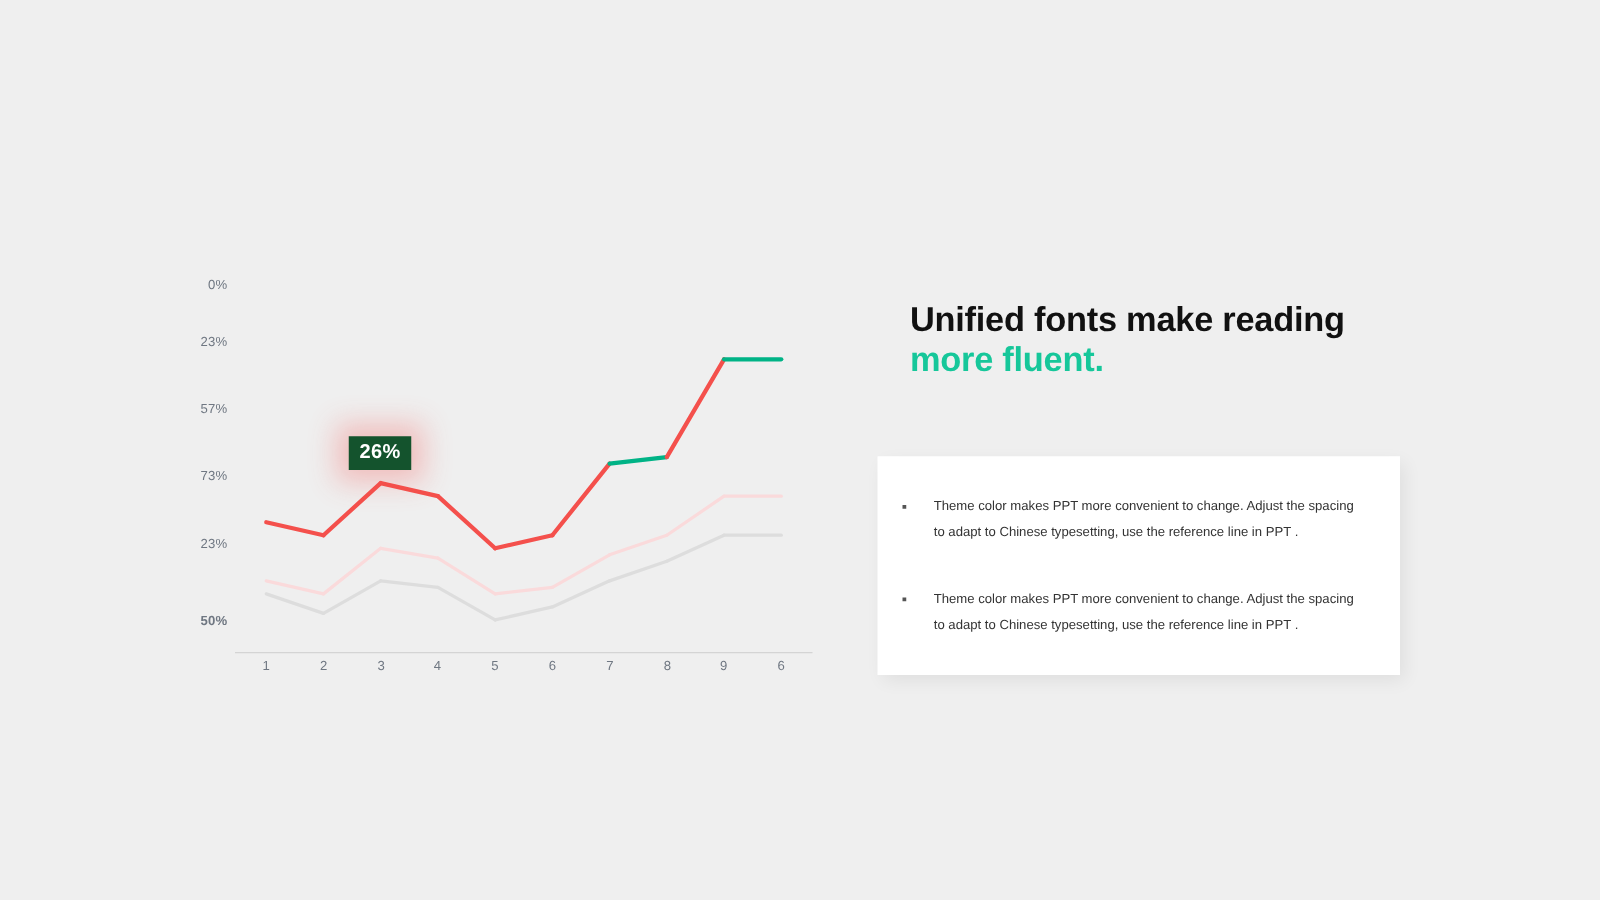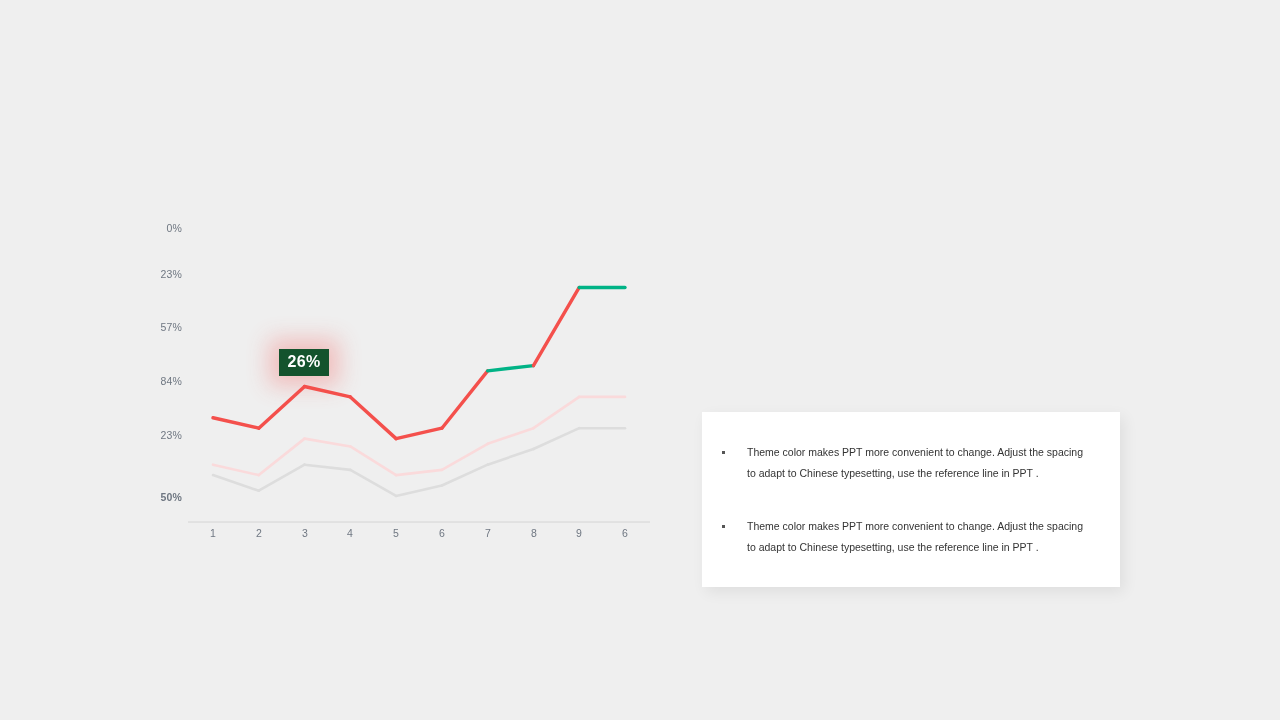--- a/index.html
+++ b/index.html
@@ -87,21 +87,20 @@
   .headline-line2 { color: #16c79a; display: block; }
 
   .info-card {
     position: absolute;
     left: 702px;
     top: 365px;
     width: 418px;
     height: 175px;
     background: #ffffff;
     box-shadow: 4px 5px 14px rgba(0,0,0,0.07);
-    margin-top: 47px;
   }
   .bullet-list {
     position: absolute;
     left: 20px;
     top: 30px;
     right: 24px;
   }
   .bullet-item {
     display: flex;
     align-items: flex-start;
@@ -125,21 +124,21 @@
 </style>
 </head>
 <body style="background: rgb(239, 239, 239);">
 
 <div class="slide">
 
   <div class="chart-panel">
 
     <div class="y-tick-label" style="left: -2px; top: 256px; color: rgb(111, 119, 130); font-weight: bold;">50%</div>
     <div class="y-tick-label" style="left: -2px; top: 194px; color: rgb(111, 119, 130);">23%</div>
-    <div class="y-tick-label" style="left: -2px; top: 140px; color: rgb(111, 119, 130);">84%</div>
+    <div class="y-tick-label" style="left: -2px; top: 140px; color: rgb(111, 119, 130);">73%</div>
     <div class="y-tick-label" style="left: -2px; top: 86px; color: rgb(111, 119, 130);">57%</div>
     <div class="y-tick-label" style="left: -2px; top: 33px; color: rgb(111, 119, 130);">23%</div>
     <div class="y-tick-label" style="left: -2px; top: -13px; color: rgb(111, 119, 130);">0%</div>
 
     <svg class="chart-svg" width="520" height="310" viewBox="0 0 520 310">
 
       <line id="axis-line" x1="38" y1="287" x2="500" y2="287" stroke="#d4d4d4" stroke-width="1"></line>
       <g id="series-layer">
           <line x1="63.00" y1="240.10" x2="108.78" y2="255.73" stroke="#dddddd" stroke-width="2.6" stroke-linecap="round" stroke-linejoin="round"></line>
           <line x1="108.78" y1="255.73" x2="154.56" y2="229.67" stroke="#dddddd" stroke-width="2.6" stroke-linecap="round" stroke-linejoin="round"></line>
@@ -178,20 +177,26 @@
     <div class="x-tick-label" style="left: 232px; top: 292px; color: rgb(111, 119, 130);">5</div>
     <div class="x-tick-label" style="left: 278px; top: 292px; color: rgb(111, 119, 130);">6</div>
     <div class="x-tick-label" style="left: 324px; top: 292px; color: rgb(111, 119, 130);">7</div>
     <div class="x-tick-label" style="left: 370px; top: 292px; color: rgb(111, 119, 130);">8</div>
     <div class="x-tick-label" style="left: 415px; top: 292px; color: rgb(111, 119, 130);">9</div>
     <div class="x-tick-label" style="left: 461px; top: 292px; color: rgb(111, 119, 130);">6</div>
 
     <div class="data-badge" style="left: 128.556px; top: 113.5px; background: #14532d; color: rgb(255, 255, 255);">26%</div>
   </div>
 
+  <div class="text-panel">
+    <h1 class="headline">
+      <span class="headline-line1">Unified fonts make reading</span>
+      <span class="headline-line2">more fluent.</span>
+    </h1>
+  </div>
 
   <div class="info-card">
     <div class="bullet-list">
       <div class="bullet-item">
         <span class="bullet-dot"></span>
         <span class="bullet-text">Theme color makes PPT more convenient to change. Adjust the spacing to adapt to Chinese typesetting, use the reference line in PPT .</span>
       </div>
       <div class="bullet-item">
         <span class="bullet-dot"></span>
         <span class="bullet-text">Theme color makes PPT more convenient to change. Adjust the spacing to adapt to Chinese typesetting, use the reference line in PPT .</span>

